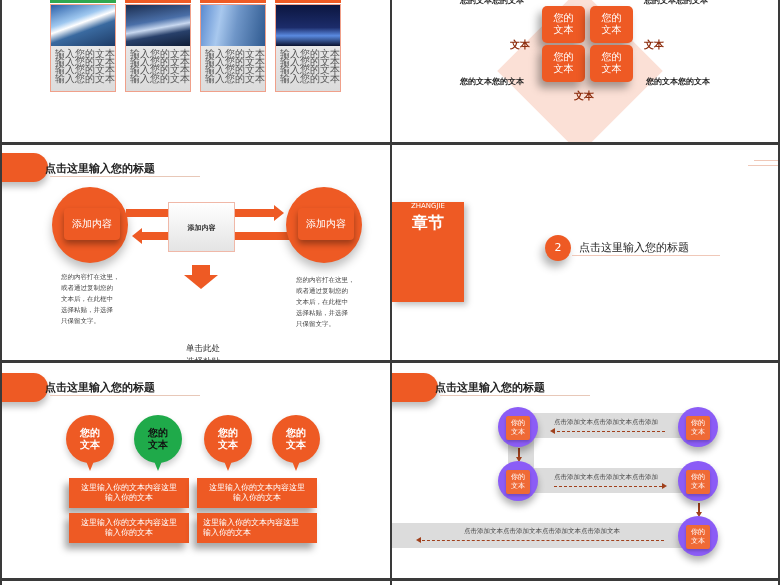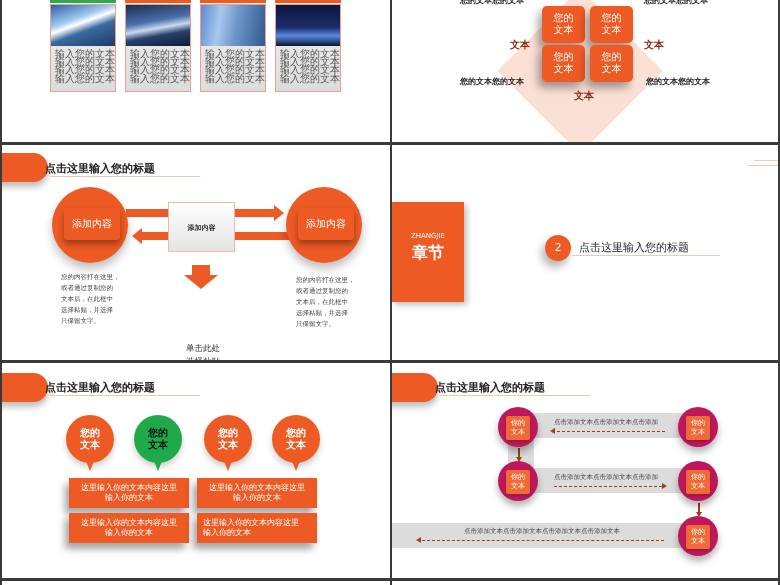--- a/index.html
+++ b/index.html
@@ -46,21 +46,21 @@
 
   
   .pin { position: absolute; width: 48px; height: 48px; border-radius: 50%; color: #fff; font-size: 10px; font-weight: bold; text-align: center; line-height: 12px; padding-top: 12px; box-shadow: 0 4px 6px rgba(0,0,0,0.2); }
   .pin::after { content: ""; position: absolute; left: 20px; top: 46px; border-left: 4px solid transparent; border-right: 4px solid transparent; border-top: 10px solid; border-top-color: inherit; }
   .pin.o { background: #ee5a24; border-top-color: #ee5a24; }
   .pin.g { background: #1faa4a; color: #111; border-top-color: #1faa4a; }
   .tbox { position: absolute; width: 120px; height: 30px; background: #ee5a24; color: #fff; font-size: 8px; line-height: 10px; text-align: center; padding-top: 5px; box-shadow: -4px 6px 7px rgba(0,0,0,0.35); }
 
   
   .band { position: absolute; background: #dcdcdc; height: 25px; }
-  .sc { position: absolute; width: 40px; height: 40px; border-radius: 50%; background: #be185d; box-shadow: 0 5px 7px rgba(0,0,0,0.3); }
+  .sc { position: absolute; width: 40px; height: 40px; border-radius: 50%; background: #8b5cf6; box-shadow: 0 5px 7px rgba(0,0,0,0.3); }
   .sc-lbl { position: absolute; left: 8px; top: 9px; width: 24px; height: 24px; background: #ef6a36; border-radius: 2px; box-shadow: 0 2px 3px rgba(0,0,0,0.2); color: #fff; font-size: 7px; line-height: 9px; text-align: center; padding-top: 3px; }
   .band-text { position: absolute; font-size: 6.5px; color: #444; white-space: nowrap; }
   .dash { position: absolute; height: 0; border-top: 1.5px dashed #a0401c; }
   .ahead-l { position: absolute; width: 0; height: 0; border-top: 3px solid transparent; border-bottom: 3px solid transparent; border-right: 5px solid #a0401c; }
   .ahead-r { position: absolute; width: 0; height: 0; border-top: 3px solid transparent; border-bottom: 3px solid transparent; border-left: 5px solid #a0401c; }
   .vline { position: absolute; width: 1.5px; background: #a0401c; }
   .ahead-d { position: absolute; width: 0; height: 0; border-left: 3px solid transparent; border-right: 3px solid transparent; border-top: 5px solid #a0401c; }
 </style>
 </head>
 <body>
@@ -180,21 +180,21 @@
       <div>选择粘贴，并选择</div>
       <div>只保留文字。</div>
   </div>
 </div>
 
 <div class="slide" id="s4">
   <div class="abs" style="left:362px;top:15px;width:24px;height:1px;background:#f0c8b8;"></div>
   <div class="abs" style="left:356px;top:20px;width:30px;height:1px;background:#f0c8b8;"></div>
 
   <div class="chapter-box">
-    <div style="font-size:7px;margin-top:30px;">ZHANGJIE</div>
+    <div style="font-size:7px;">ZHANGJIE</div>
     <div style="font-size:16px;font-weight:bold;margin-top:3px;">章节</div>
   </div>
 
   <div class="num-circle">2</div>
   <div class="abs" style="left:187px;top:95px;font-size:11px;color:#222;">点击这里输入您的标题</div>
   <div class="abs" style="left:180px;top:110px;width:148px;height:1px;background:#f0c8b8;"></div>
 </div>
 
 <div class="slide" id="s5">
   <div class="hdr-pill" style="top:10px;"></div>

